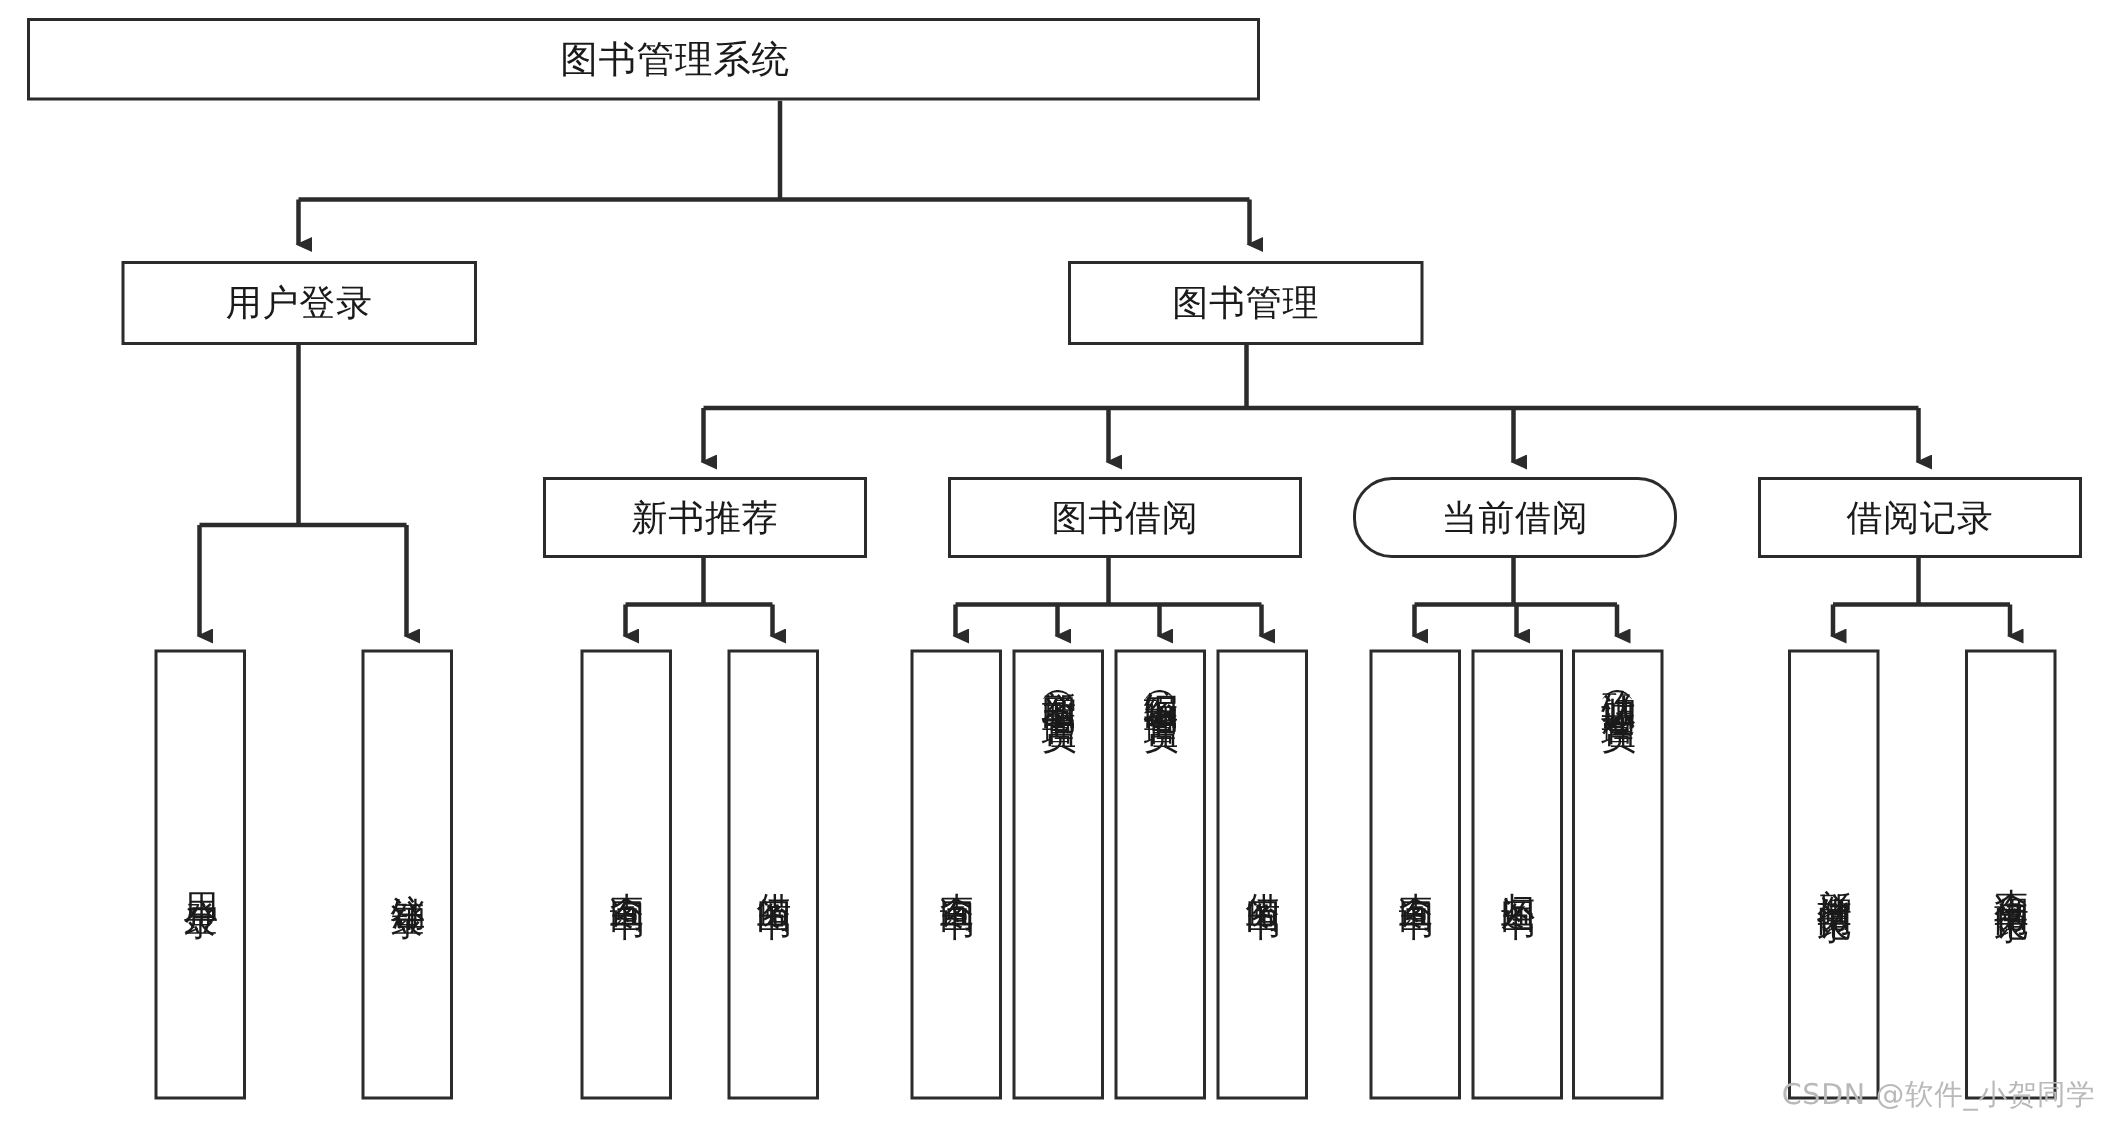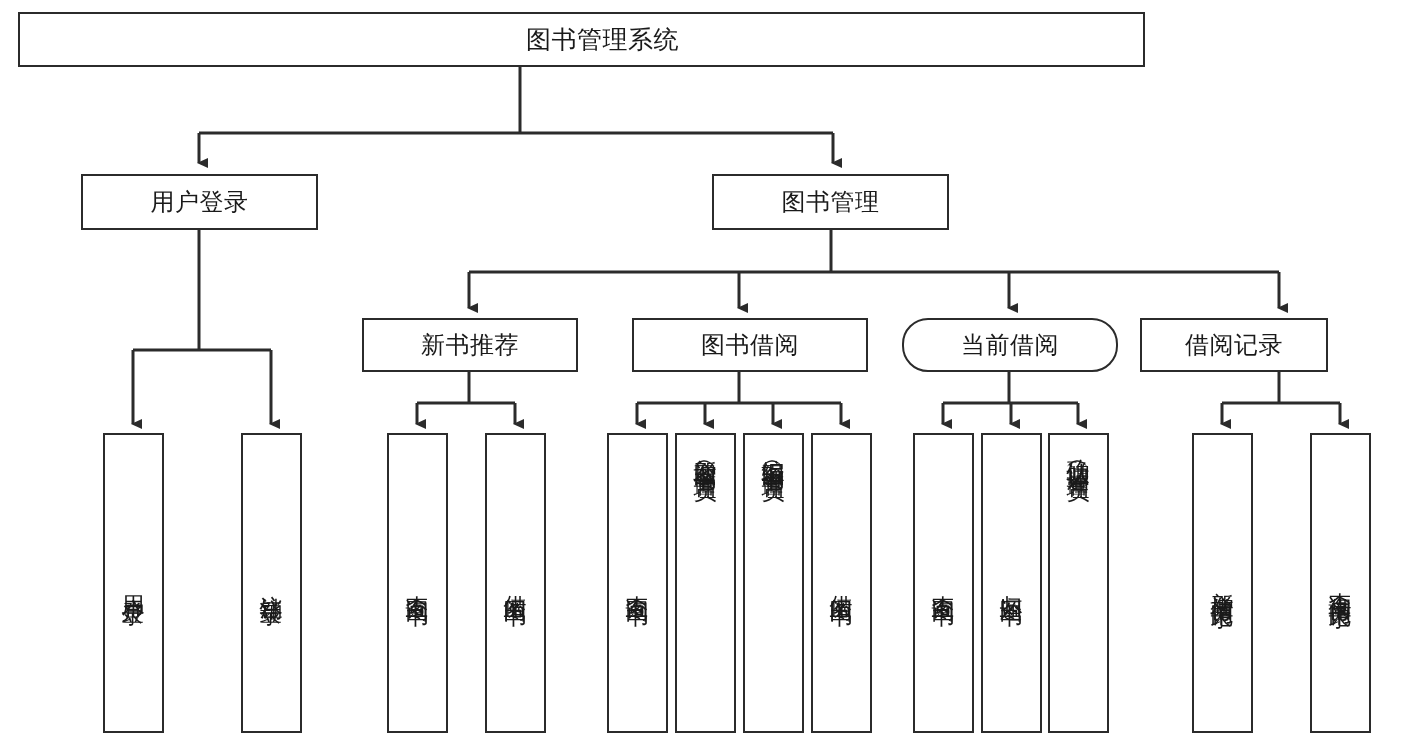--- a/index.html
+++ b/index.html
@@ -126,41 +126,41 @@
       <path d="M1011,403 L1011,424" marker-end="url(#arrow)"></path>
       <path d="M1078,403 L1078,424" marker-end="url(#arrow)"></path>
 
       <path d="M1279,372 L1279,403"></path>
       <path d="M1222,403 L1340,403"></path>
       <path d="M1222,403 L1222,424" marker-end="url(#arrow)"></path>
       <path d="M1340,403 L1340,424" marker-end="url(#arrow)"></path>
     </g>
   </svg>
 
-  <div class="node h root" style="left:18px; top:12px; width:1127px; height:55px;padding-left:42px;">
+  <div class="node h root" style="left:18px; top:12px; width:822px; height:55px;padding-left:42px;">
     <span class="label">图书管理系统</span>
   </div>
 
   <div class="node h lvl2" style="left:81px; top:174px; width:237px; height:56px;">
     <span class="label">用户登录</span>
   </div>
   <div class="node h lvl2" style="left:362px; top:318px; width:216px; height:54px;">
     <span class="label">新书推荐</span>
   </div>
 
   <div class="node h lvl2" style="left:712px; top:174px; width:237px; height:56px;">
     <span class="label">图书管理</span>
   </div>
   <div class="node h lvl2" style="left:632px; top:318px; width:236px; height:54px;">
     <span class="label">图书借阅</span>
   </div>
   <div class="node h lvl2" style="left:902px; top:318px; width:216px; height:54px;border-radius:26px;">
     <span class="label">当前借阅</span>
   </div>
-  <div class="node h lvl2" style="left:1140px; top:318px; width:188px; height:54px;">
+  <div class="node h lvl2" style="left:1172px; top:318px; width:216px; height:54px;">
     <span class="label">借阅记录</span>
   </div>
 
   <div class="node v mid" style="left:103px; top:433px; width:61px; height:300px;">
     <span class="label">用户登录</span>
   </div>
   <div class="node v mid" style="left:241px; top:433px; width:61px; height:300px;">
     <span class="label">注销登录</span>
   </div>
 
@@ -194,14 +194,15 @@
     <span class="label">确认归还（管理员）</span>
   </div>
 
   <div class="node v mid" style="left:1192px; top:433px; width:61px; height:300px;">
     <span class="label">新增借阅记录</span>
   </div>
   <div class="node v mid" style="left:1310px; top:433px; width:61px; height:300px;">
     <span class="label">查询借阅记录</span>
   </div>
 
+  <div class="watermark">CSDN @软件_小贺同学</div>
 
 </div>
 
 </body></html>

